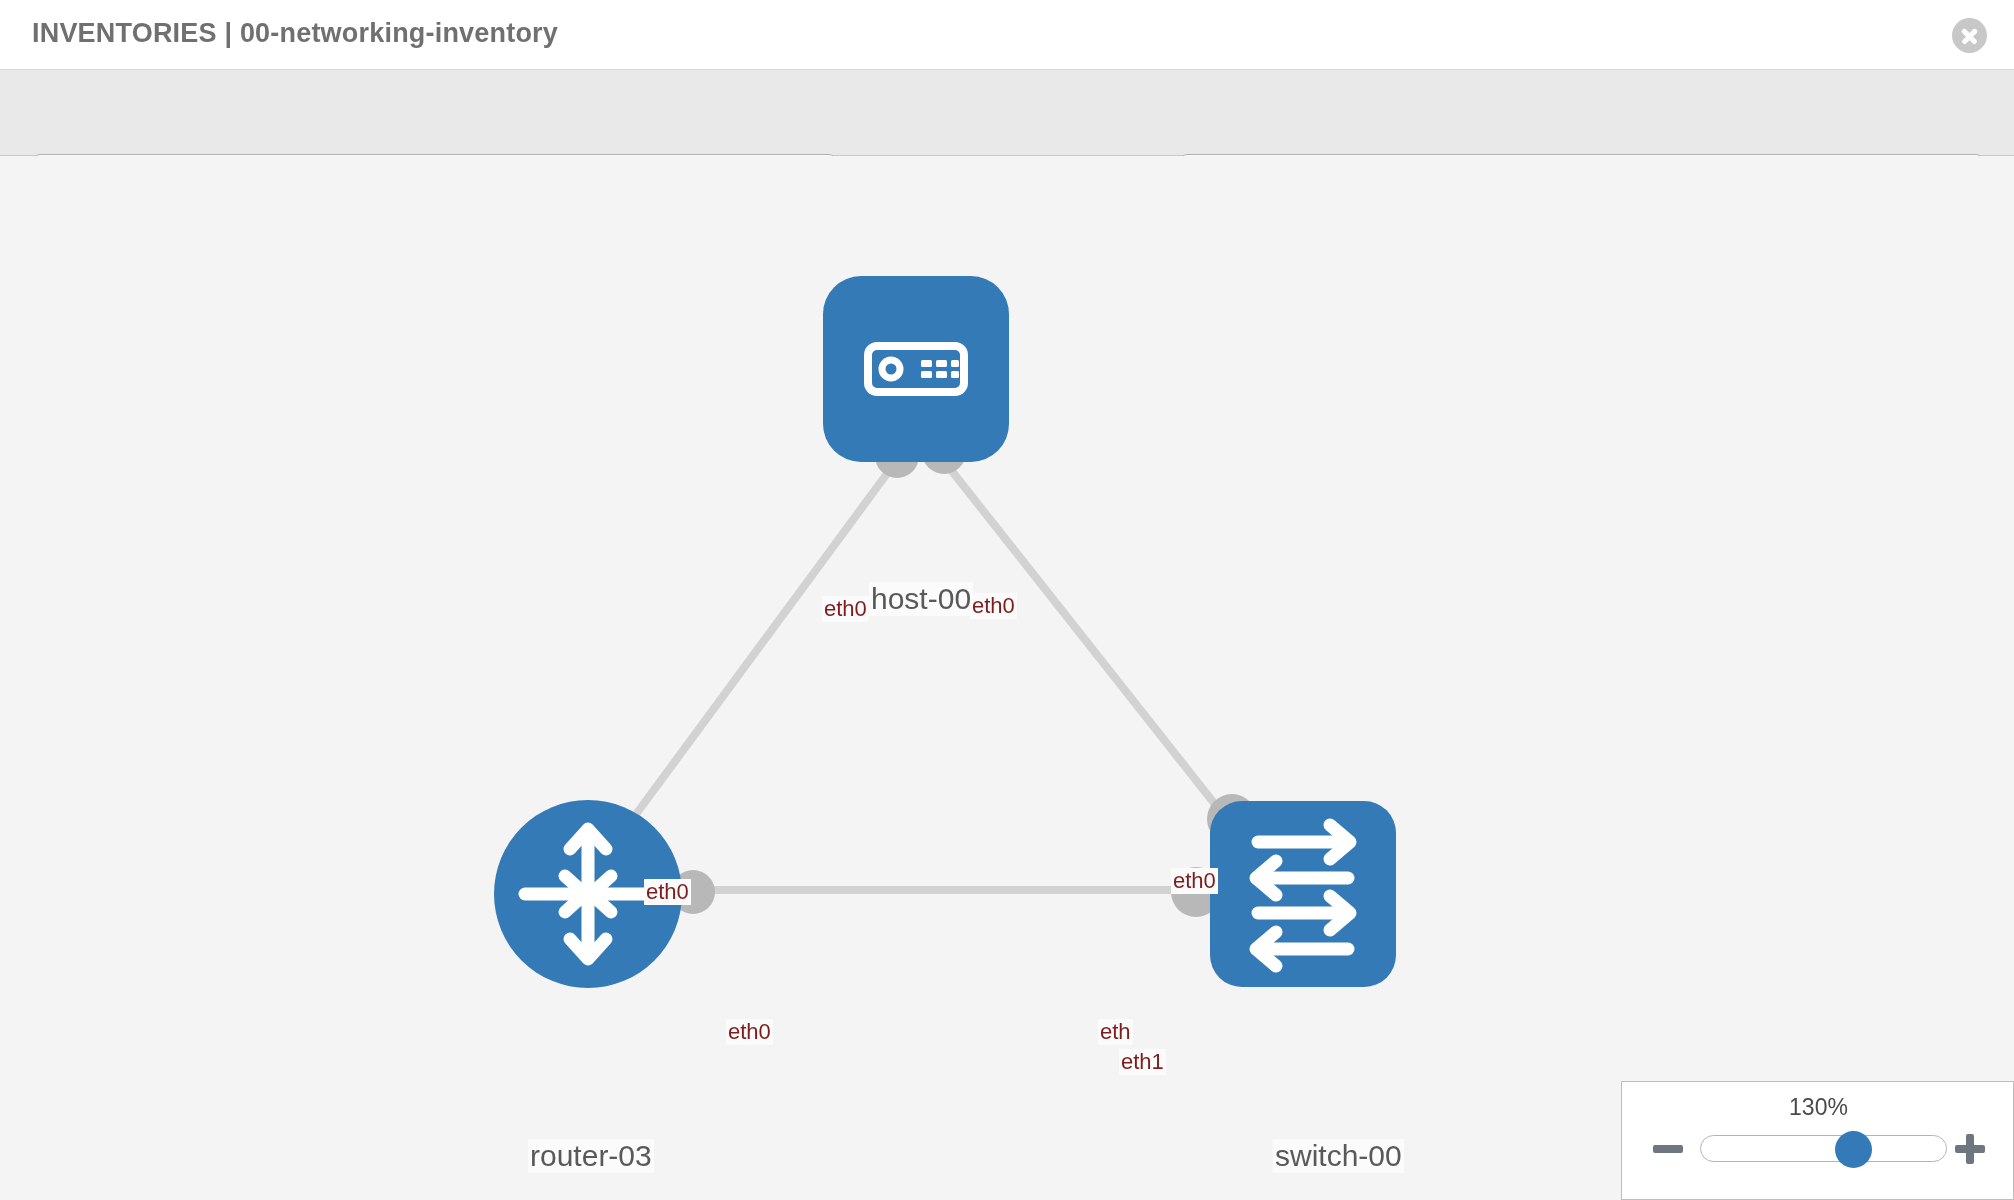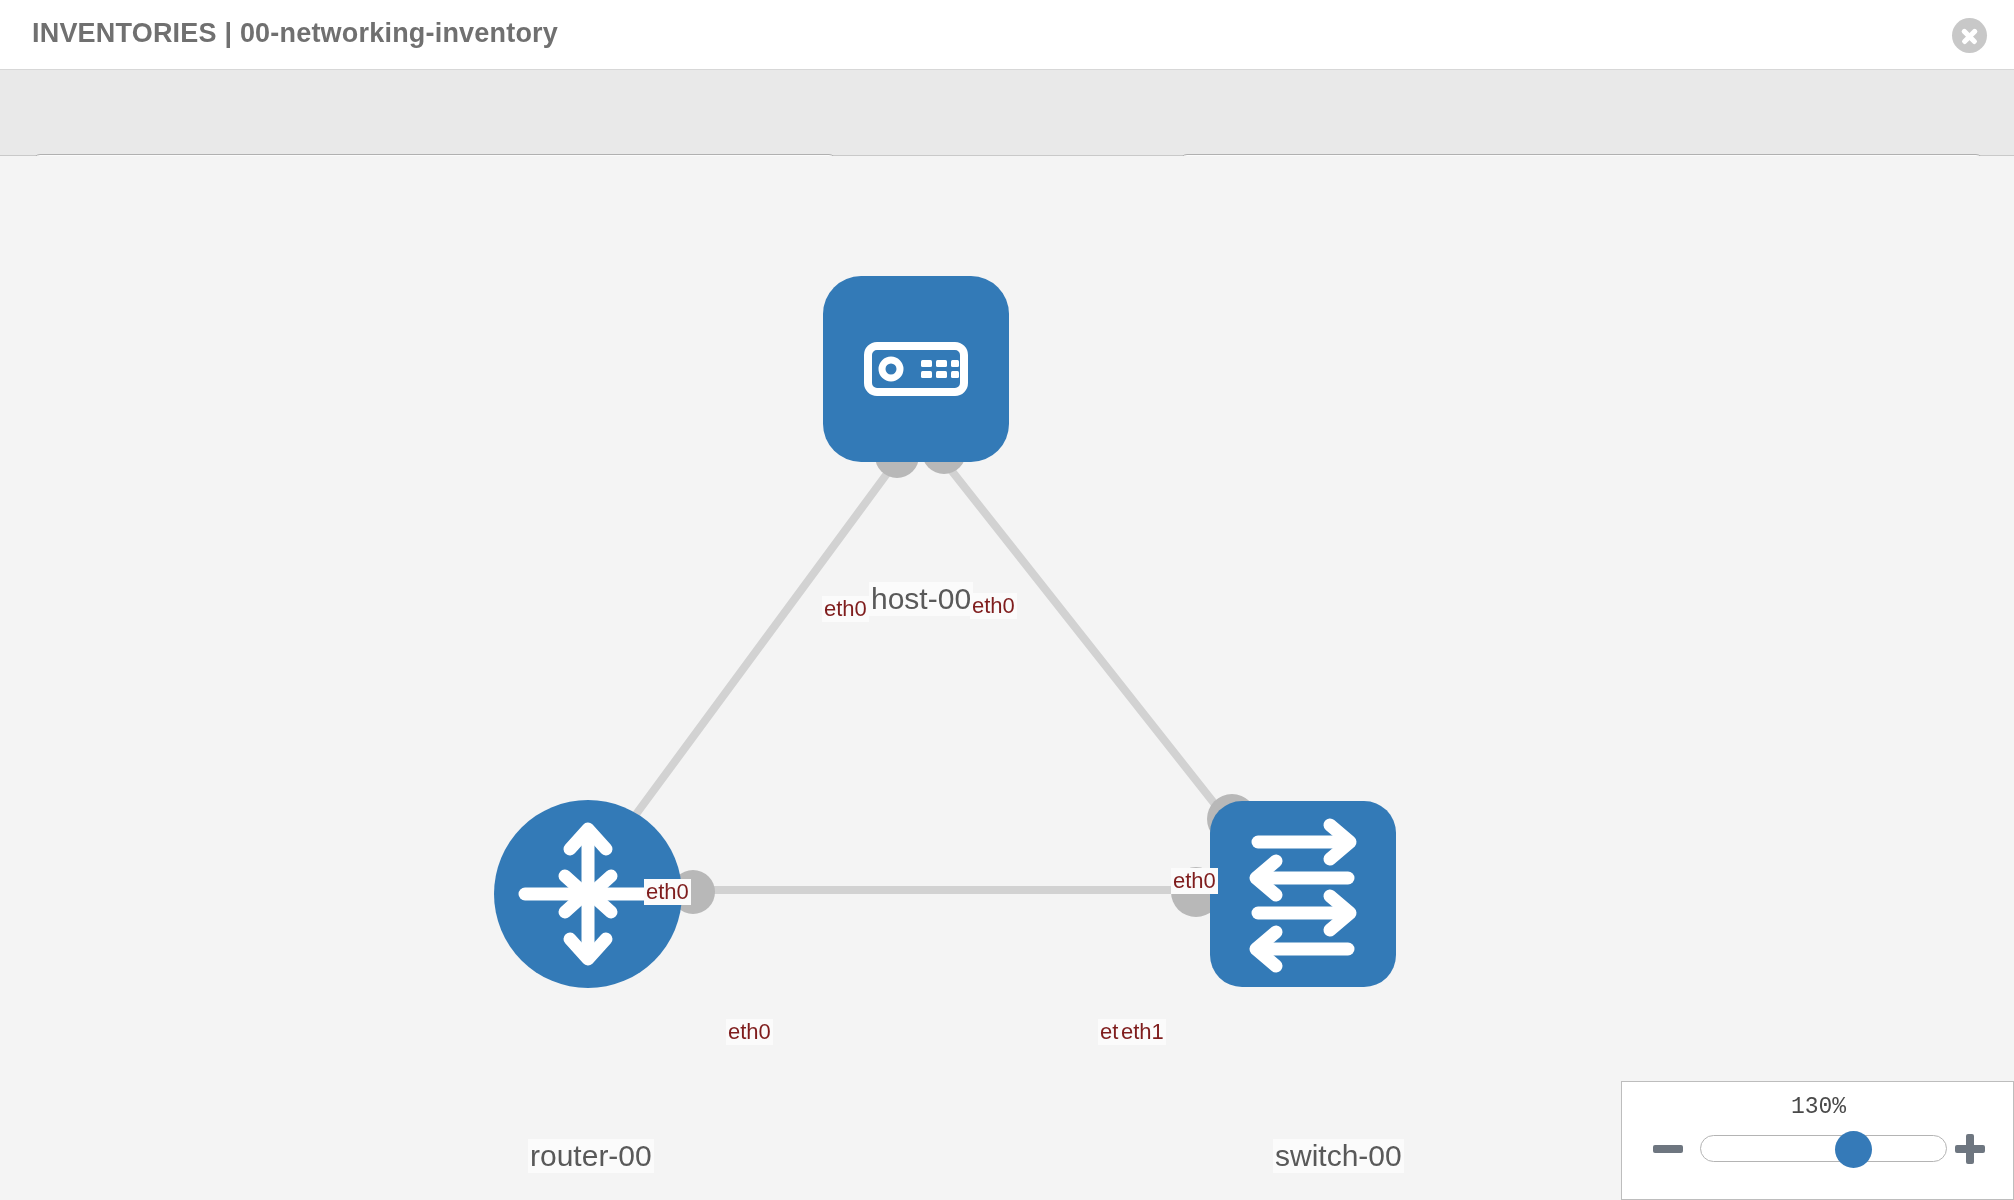--- a/index.html
+++ b/index.html
@@ -167,21 +167,20 @@
     box-sizing: border-box;
   }
   .zoom-value {
     position: absolute;
     top: 12px;
     left: 0;
     width: 393px;
     text-align: center;
     font-size: 23px;
     color: #4a4a4a;
-    font-family: Liberation Mono, monospace;
   }
   .zoom-minus, .zoom-plus {
     position: absolute;
     top: 52px;
     width: 30px;
     height: 30px;
     cursor: pointer;
   }
   .zoom-minus { left: 31px; }
   .zoom-plus  { left: 333px; }
@@ -333,24 +332,24 @@
         </g>
       </g>
     </svg>
 
     <span class="iface-label" style="left:822px;  top:440px;">eth0</span>
     <span class="iface-label" style="left:970px;  top:437px;">eth0</span>
     <span class="iface-label" style="left:644px;  top:723px;">eth0</span>
     <span class="iface-label" style="left:1171px; top:712px;">eth0</span>
     <span class="iface-label" style="left:726px;  top:863px;">eth0</span>
     <span class="iface-label" style="left:1098px; top:863px;">eth</span>
-    <span class="iface-label" style="left:1119px; top:863px;">eth1</span>
+    <span class="iface-label" style="left:1119px; top:893px;">eth1</span>
 
     <span class="node-label" style="left:869px; top:426px;">host-00</span>
-    <span class="node-label" style="left:528px; top:983px;">router-00</span>
+    <span class="node-label" style="left:528px; top:983px;">router-03</span>
     <span class="node-label" style="left:1245px; top:983px;margin-left:28px;">switch-00</span>
   </div>
 
   <div class="zoom-panel">
     <div class="zoom-value">130%</div>
     <div class="zoom-minus"></div>
     <div class="zoom-track">
       <div class="zoom-thumb" id="zoom-thumb" style="left: 62%;"></div>
     </div>
     <div class="zoom-plus"></div>

